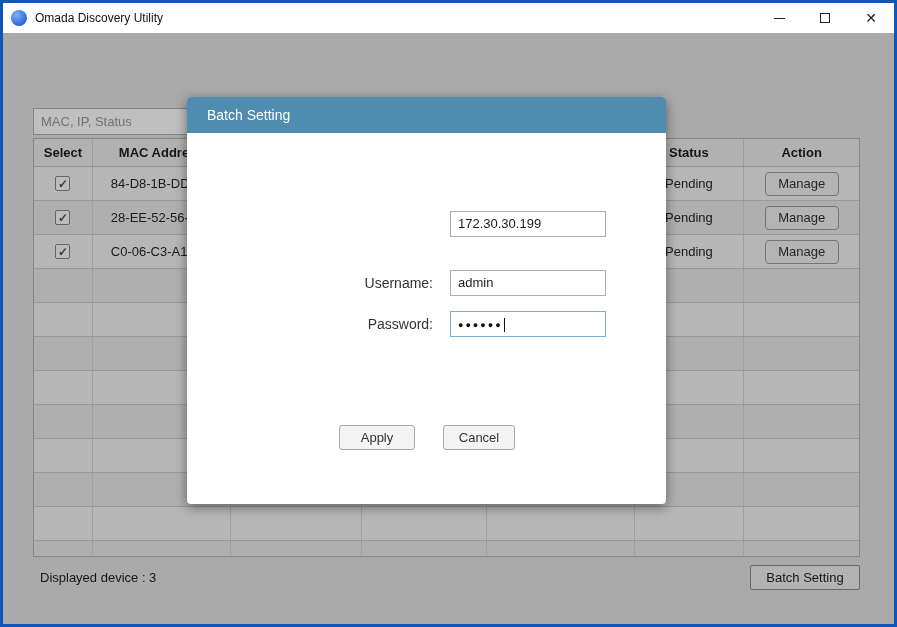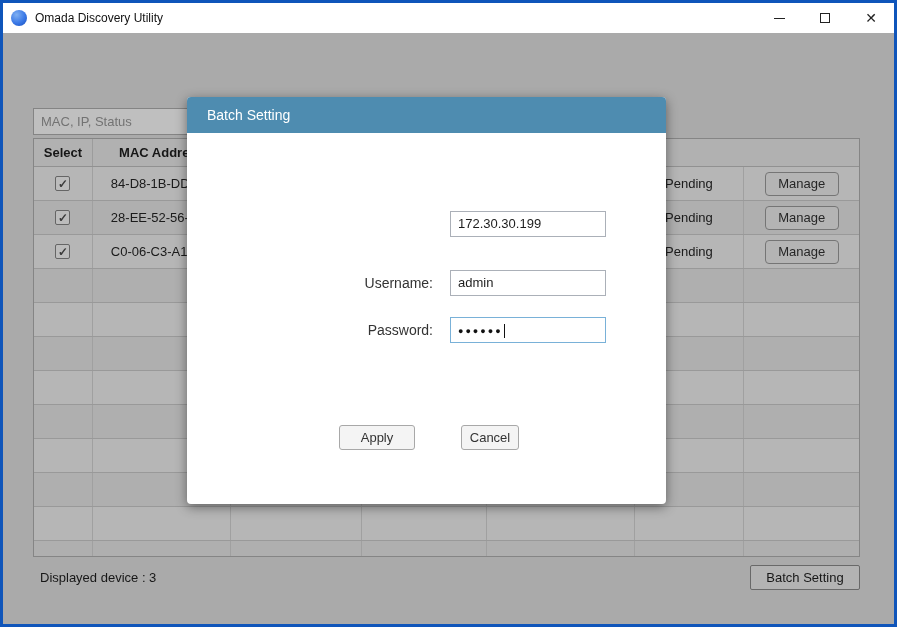--- a/index.html
+++ b/index.html
@@ -111,21 +111,21 @@
   .finput.focused{ border:1px solid #79b1d8; }
   .pw-dots{ font-size:9px; letter-spacing:2px; color:#111; vertical-align:middle; }
   .caret{ display:inline-block; width:1px; height:14px; background:#111;
           vertical-align:middle; margin-left:1px; }
   .mbtn{
     position:absolute; top:328px; height:25px; background:#f4f4f4;
     border:1px solid #a8a8a8; border-radius:3px; font-size:13px; color:#333;
     font-family:"Liberation Sans", sans-serif;
   }
   .apply{ left:152px; width:76px; }
-  .cancel{ left:274px; width:58px; }
+  .cancel{ left:256px; width:72px; }
 </style>
 </head>
 <body>
 
 <div class="window">
 
   <div class="titlebar">
     <span class="app-icon"></span>
     <span class="title">Omada Discovery Utility</span>
     <div class="controls">
@@ -146,20 +146,22 @@
 
     <input class="search" type="text" placeholder="MAC, IP, Status" style="">
 
     <div class="table">
       <div class="thead" id="thead">
           <div class="th" style="width: 59px;">Select</div>
           <div class="th" style="width: 138px;">MAC Address</div>
           <div class="th" style="width: 132px;"></div>
           <div class="th" style="width: 125px;"></div>
           <div class="th" style="width: 148px;"></div>
+          <div class="th" style="width: 110px;">Status</div>
+          <div class="th" style="width: 115px;">Action</div>
         </div>
       <div id="tbody">
           <div class="trow odd">
             <div class="cell" style="width: 59px;">
               <div class="cb">✓</div>
             </div>
             <div class="cell mac" style="width: 138px;">84-D8-1B-DD-0</div>
             <div class="cell" style="width: 132px;"></div>
             <div class="cell" style="width: 125px;"></div>
             <div class="cell" style="width: 148px;"></div>
@@ -286,21 +288,21 @@
     <div class="modal">
       <div class="modal-header">Batch Setting</div>
       <div id="fields">
           <div class="frow" style="top: 114px;">
             <div class="finput">172.30.30.199</div>
           </div>
           <div class="frow" style="top: 173px;">
             <div class="flabel">Username:</div>
             <div class="finput">admin</div>
           </div>
-          <div class="frow" style="top: 220px;">
+          <div class="frow" style="top: 214px;">
             <div class="flabel">Password:</div>
             <div class="finput focused"><span class="pw-dots">●●●●●●</span><span class="caret"></span></div>
           </div>
         </div>
       <button class="mbtn apply">Apply</button>
       <button class="mbtn cancel">Cancel</button>
     </div>
 
   </div>
 </div>

